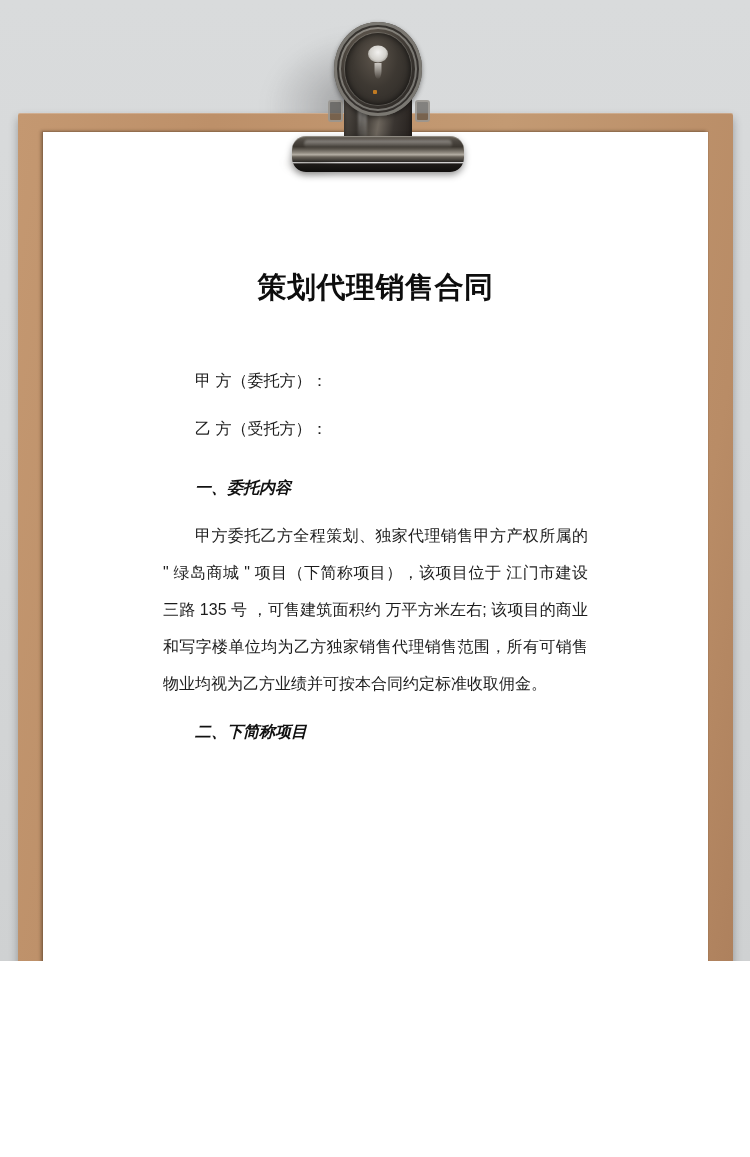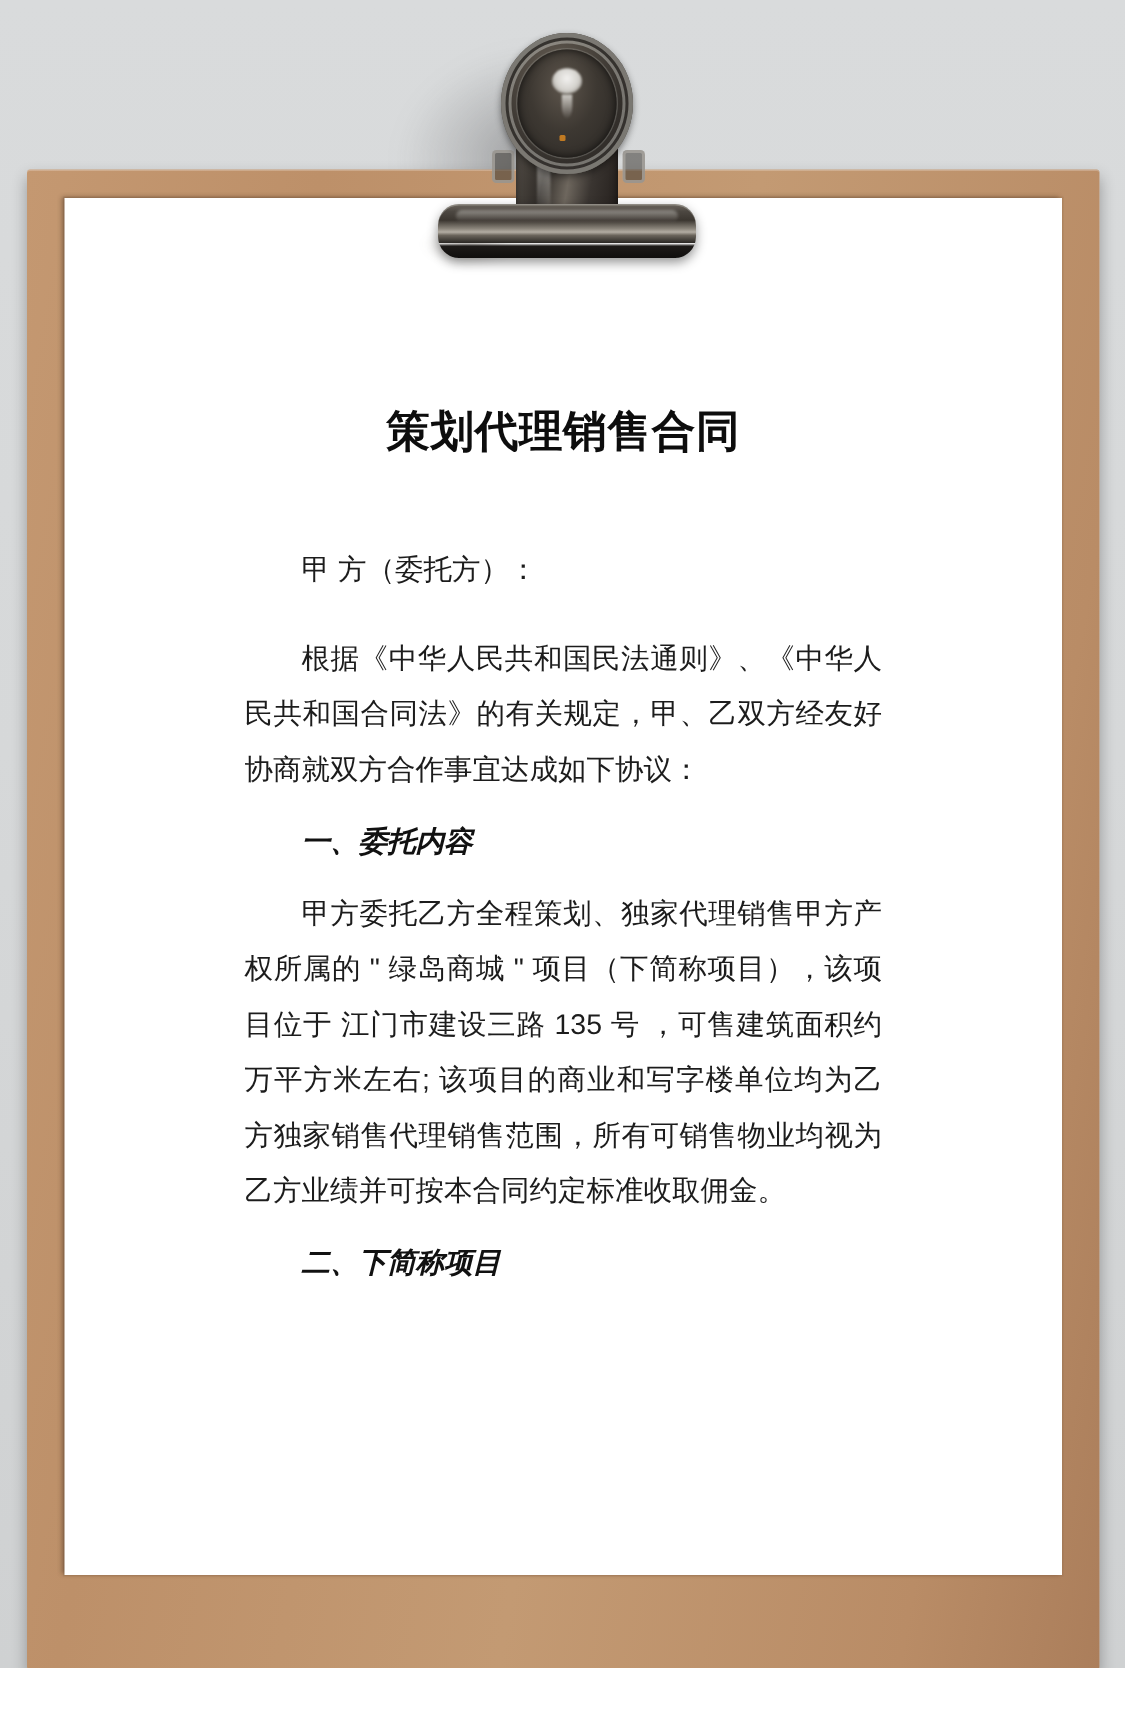--- a/index.html
+++ b/index.html
@@ -10,21 +10,21 @@
     width: 750px;
     height: 1157px;
     overflow: hidden;
     font-family: "Liberation Sans", "DejaVu Sans", sans-serif;
   }
 
   
   .scene {
     position: relative;
     width: 750px;
-    height: 1112px;
+    height: 961px;
     background: linear-gradient(180deg, #d9dbdc 0%, #d6d8d9 45%, #cfd1d2 100%);
     overflow: hidden;
   }
 
   
   .wall-shadow {
     position: absolute;
     left: 268px;
     top: 34px;
     width: 130px;
@@ -214,21 +214,21 @@
     font-size: 29px;
     font-weight: bold;
     color: #0d0d0d;
     letter-spacing: 0.5px;
   }
   .doc-body {
     position: absolute;
     left: 120px;
     top: 230px;
     width: 425px;
-    font-size: 19px;
+    font-size: 16px;
     color: #1c1c1c;
     line-height: 37px;
   }
   .p {
     margin: 0 0 0 0;
     text-align: justify;
     text-justify: inter-ideograph;
   }
   .p-indent { text-indent: 2em; }
   .p-head {
@@ -254,23 +254,23 @@
 
   <div class="doc">
 
     <div class="doc-title">策划代理销售合同</div>
 
     <div class="doc-body">
 
       <p class="p p-indent">甲  方（委托方）：</p>
       <div class="gap-sm"></div>
 
-      <div class="gap-sm"></div>
-
-      <p class="p p-indent">根据《中华人民共和国民法通则》、《中华人民共和国合同法》的有关规定，甲、乙双方经友好协商就双方合作事宜达成如下协议：</p>
+      <p class="p p-indent">乙  方（受托方）：</p>
+      <div class="gap-sm"></div>
+
       <div class="gap-sm"></div>
 
       <p class="p p-head">一、委托内容</p>
       <div class="gap-sm"></div>
 
       <p class="p p-indent">甲方委托乙方全程策划、独家代理销售甲方产权所属的 " 绿岛商城 " 项目（下简称项目），该项目位于 江门市建设三路 135 号 ，可售建筑面积约  万平方米左右; 该项目的商业和写字楼单位均为乙方独家销售代理销售范围，所有可销售物业均视为乙方业绩并可按本合同约定标准收取佣金。</p>
       <div class="gap-sm"></div>
 
       <p class="p p-head">二、下简称项目</p>
       <div class="gap-sm"></div>

